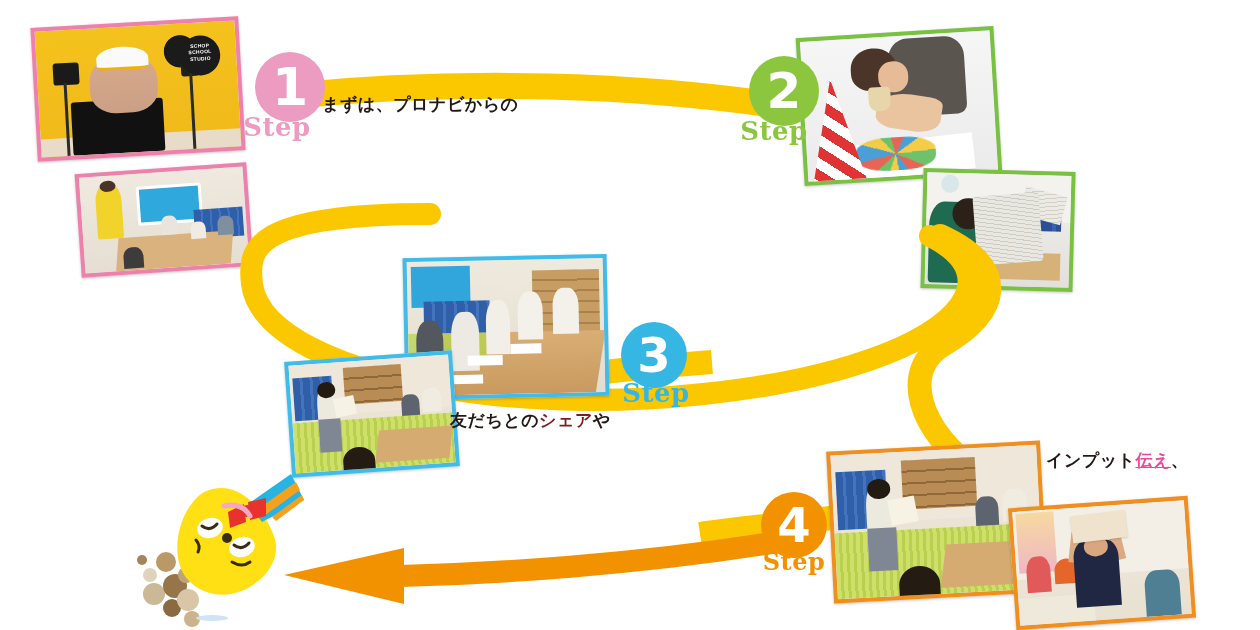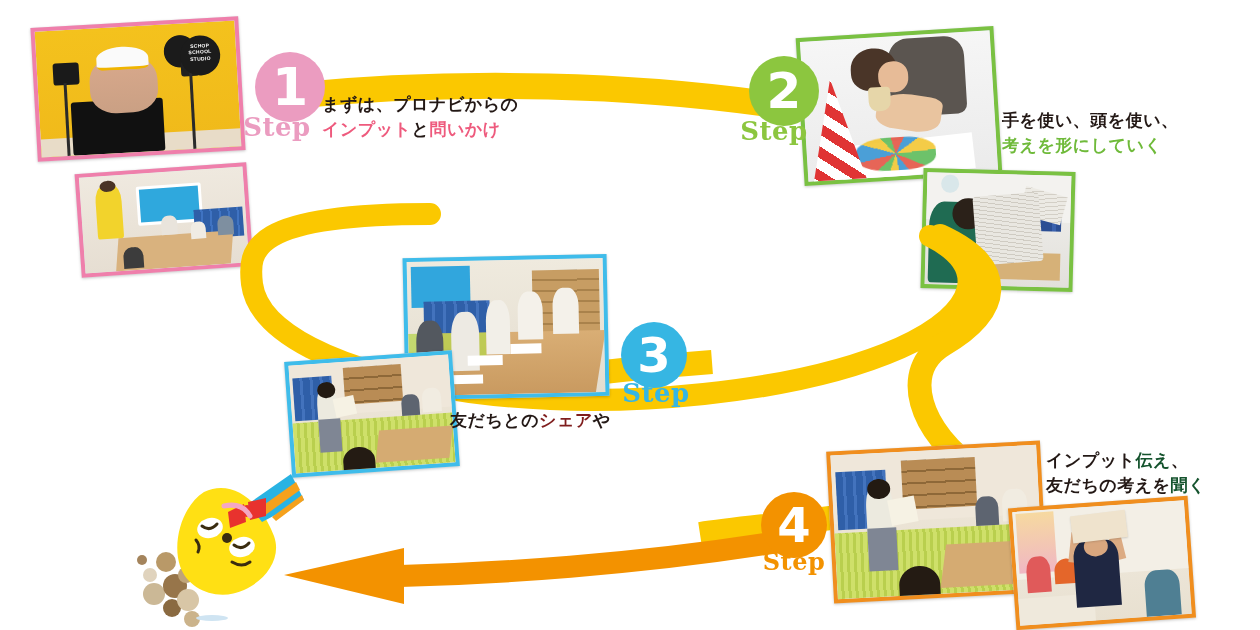--- a/index.html
+++ b/index.html
@@ -50,21 +50,21 @@
   .caption{
     position:absolute;z-index:8;
     font-family:"DejaVu Sans","Liberation Sans",sans-serif;
     font-weight:700;color:#231815;
     line-height:1.45;font-size:17px;letter-spacing:.5px;
     white-space:nowrap;
   }
   .caption .hl-pink{color:#ee5a7d;}
   .caption .hl-green{color:#6fba3a;}
   .caption .hl-blue{color:#7f1d1d;}
-  .caption .hl-orange{color:#14532d;}
+  .caption .hl-orange{color:#ec4899;text-decoration:underline;}
 
   
   .mascot{position:absolute;z-index:6;}
 
   
   .sc-studio{background:
      radial-gradient(circle at 72% 22%, #1b1b1b 0 9%, transparent 9.5%),
      linear-gradient(#f4c21d,#f0b91a);}
   .sc-studio .deskman{position:absolute;left:26%;top:22%;width:34%;height:46%;
      background:linear-gradient(#d9a98c,#caa084);border-radius:44% 44% 38% 38%;}
@@ -369,42 +369,32 @@
     <div class="cap" style="color:#36b6e3;font-size:26px;margin-left:4px;">Step</div>
   </div>
 
   <div class="step" style="left:748px;top:492px;width:92px;">
     <div class="disc" style="background:#f39200;width:66px;height:66px;font-size:48px;margin:0 auto;">4</div>
     <div class="cap" style="color:#f39200;font-size:24px;margin-left:0px;">Step</div>
   </div>
 
   <div class="caption" style="left:322px;top:92px;">
     <div><span class="plain">まずは、プロナビからの</span></div>
-    <div>
-      <span class="hl-pink">インプット</span><span>と</span><span class="hl-pink">問いかけ</span>
-    </div>
-  </div>
-
-  <div class="caption" style="left:1002px;top:108px;">
-    <div><span>手を使い、頭を使い、</span></div>
-    <div><span class="hl-green">考えを形にしていく</span></div>
-  </div>
+  </div>
+
 
   <div class="caption" style="left:450px;top:408px;">
     <div>
       <span>友だちとの</span><span class="hl-blue">シェア</span><span>や</span>
     </div>
   </div>
 
   <div class="caption" style="left:1046px;top:448px;">
     <div>
       <span>インプット</span><span class="hl-orange">伝え</span><span>、</span>
-    </div>
-    <div>
-      <span>友だちの考えを</span><span class="hl-orange">聞く</span>
     </div>
   </div>
 
   <svg class="mascot" style="left:126px;top:462px;width:190px;height:168px;" viewBox="0 0 190 168">
 
     <g>
       <circle cx="24" cy="113" r="7" fill="#e0d3bd"></circle>
       <circle cx="40" cy="100" r="10" fill="#b99968"></circle>
       <circle cx="28" cy="132" r="11" fill="#cbb896"></circle>
       <circle cx="49" cy="124" r="12" fill="#97754a"></circle>

